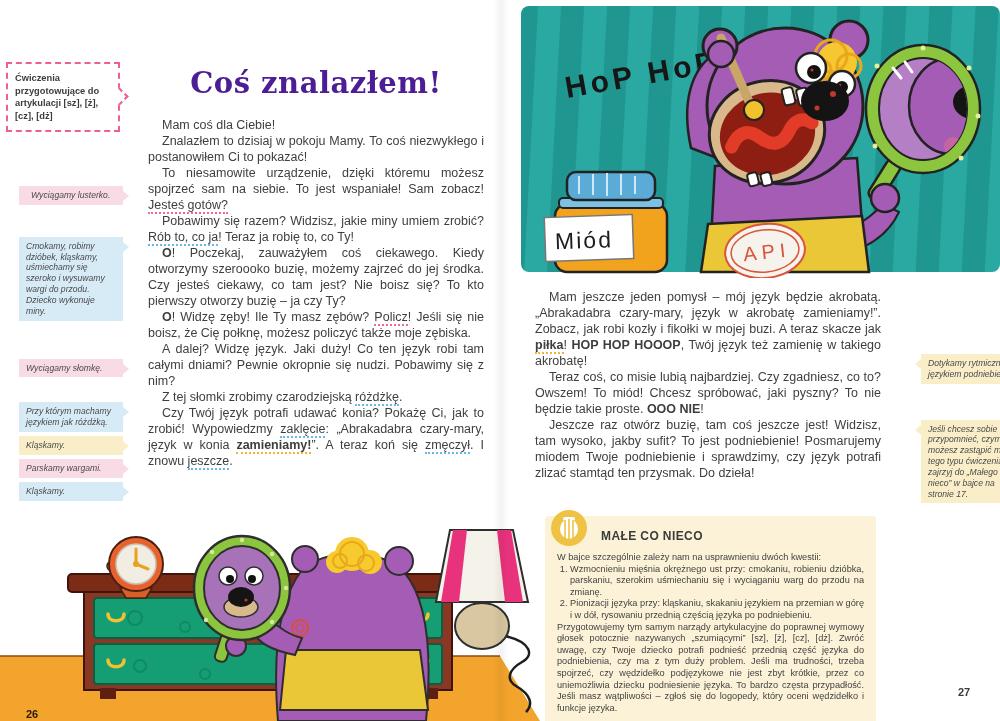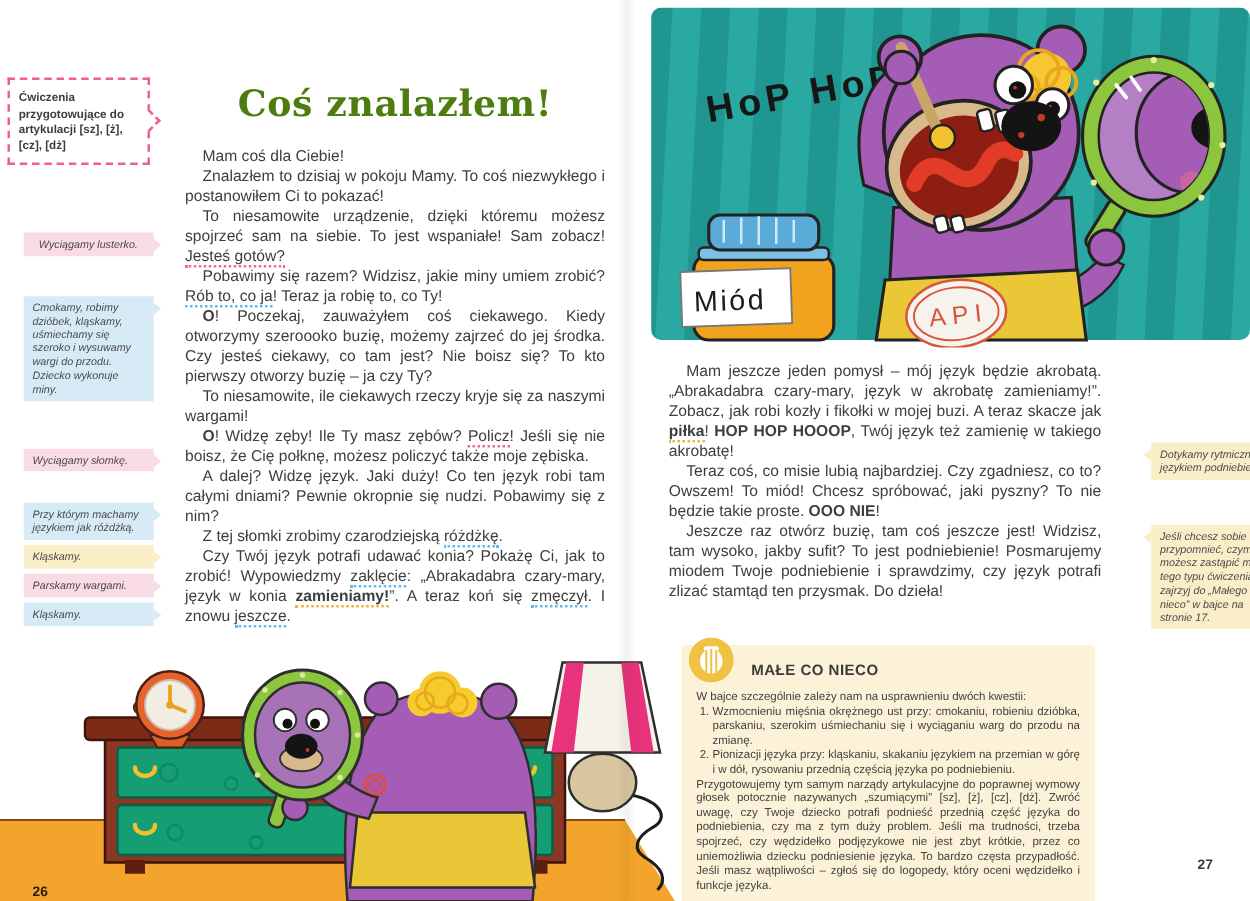--- a/index.html
+++ b/index.html
@@ -17,21 +17,21 @@
     font-size:9.3px;font-weight:bold;line-height:1.35;color:#3c3c3c;
   }
   .exercise-box .tail{
     position:absolute;right:-8px;top:26px;width:11px;height:11px;background:#fff;
     border-top:2px dashed #ee5f93;border-right:2px dashed #ee5f93;
     transform:rotate(45deg);
   }
   
   .page-title{
     position:absolute;left:148px;top:66px;width:336px;text-align:center;
-    font-family:"DejaVu Serif",serif;font-weight:bold;font-size:29px;color:#4d7c0f;
+    font-family:"DejaVu Serif",serif;font-weight:bold;font-size:29px;color:#4c1d95;
     letter-spacing:.5px;
   }
   
   .body-col{position:absolute;font-size:12.5px;line-height:16px;text-align:justify;color:#3e3e3e;}
   .left-body{left:148px;top:117px;width:336px;}
   .right-body{left:535px;top:289px;width:346px;}
   .para{margin:0;text-indent:14px;}
   .seg-b{font-weight:bold;}
   .seg-up{border-bottom:2px dotted #ef6a9a;}
   .seg-ub{border-bottom:2px dotted #66b9e8;}
@@ -90,21 +90,20 @@
   </div>
 
   <div class="page-title">Coś znalazłem!</div>
 
   <div class="body-col left-body">
       <p class="para"><span>Mam coś dla Ciebie!</span></p>
       <p class="para"><span>Znalazłem to dzisiaj w pokoju Mamy. To coś niezwykłego i postanowiłem Ci to pokazać!</span></p>
       <p class="para"><span>To niesamowite urządzenie, dzięki któremu możesz spojrzeć sam na siebie. To jest wspaniałe! Sam zobacz! </span><span class="seg-up">Jesteś gotów?</span></p>
       <p class="para"><span>Pobawimy się razem? Widzisz, jakie miny umiem zrobić? </span><span class="seg-ub">Rób to, co ja</span><span>! Teraz ja robię to, co Ty!</span></p>
       <p class="para"><span class="seg-b">O</span><span>! Poczekaj, zauważyłem coś ciekawego. Kiedy otworzymy szeroooko buzię, możemy zajrzeć do jej środka. Czy jesteś ciekawy, co tam jest? Nie boisz się? To kto pierwszy otworzy buzię – ja czy Ty?</span></p>
-      <p class="para"><span>To niesamowite, ile ciekawych rzeczy kryje się za naszymi wargami!</span></p>
       <p class="para"><span class="seg-b">O</span><span>! Widzę zęby! Ile Ty masz zębów? </span><span class="seg-up">Policz</span><span>! Jeśli się nie boisz, że Cię połknę, możesz policzyć także moje zębiska.</span></p>
       <p class="para"><span>A dalej? Widzę język. Jaki duży! Co ten język robi tam całymi dniami? Pewnie okropnie się nudzi. Pobawimy się z nim?</span></p>
       <p class="para"><span>Z tej słomki zrobimy czarodziejską </span><span class="seg-ub">różdżkę</span><span>.</span></p>
       <p class="para"><span>Czy Twój język potrafi udawać konia? Pokażę Ci, jak to zrobić! Wypowiedzmy </span><span class="seg-ub">zaklęcie</span><span>: „Abrakadabra czary-mary, język w konia </span><span class="seg-uo">zamieniamy!</span><span>”. A teraz koń się </span><span class="seg-ub">zmęczył</span><span>. I znowu </span><span class="seg-ub">jeszcze</span><span>.</span></p>
     </div>
 
   <div class="tagcol left-tags">
       <div class="tag tag-pink tail-right"><span>Wyciągamy lusterko.</span></div>
       <div class="tag tag-blue tail-right"><span>Cmokamy, robimy dzióbek, kląskamy, uśmiechamy się szeroko i wysuwamy wargi do przodu. Dziecko wykonuje miny.</span></div>
       <div class="tag tag-pink tail-right"><span>Wyciągamy słomkę.</span></div>

